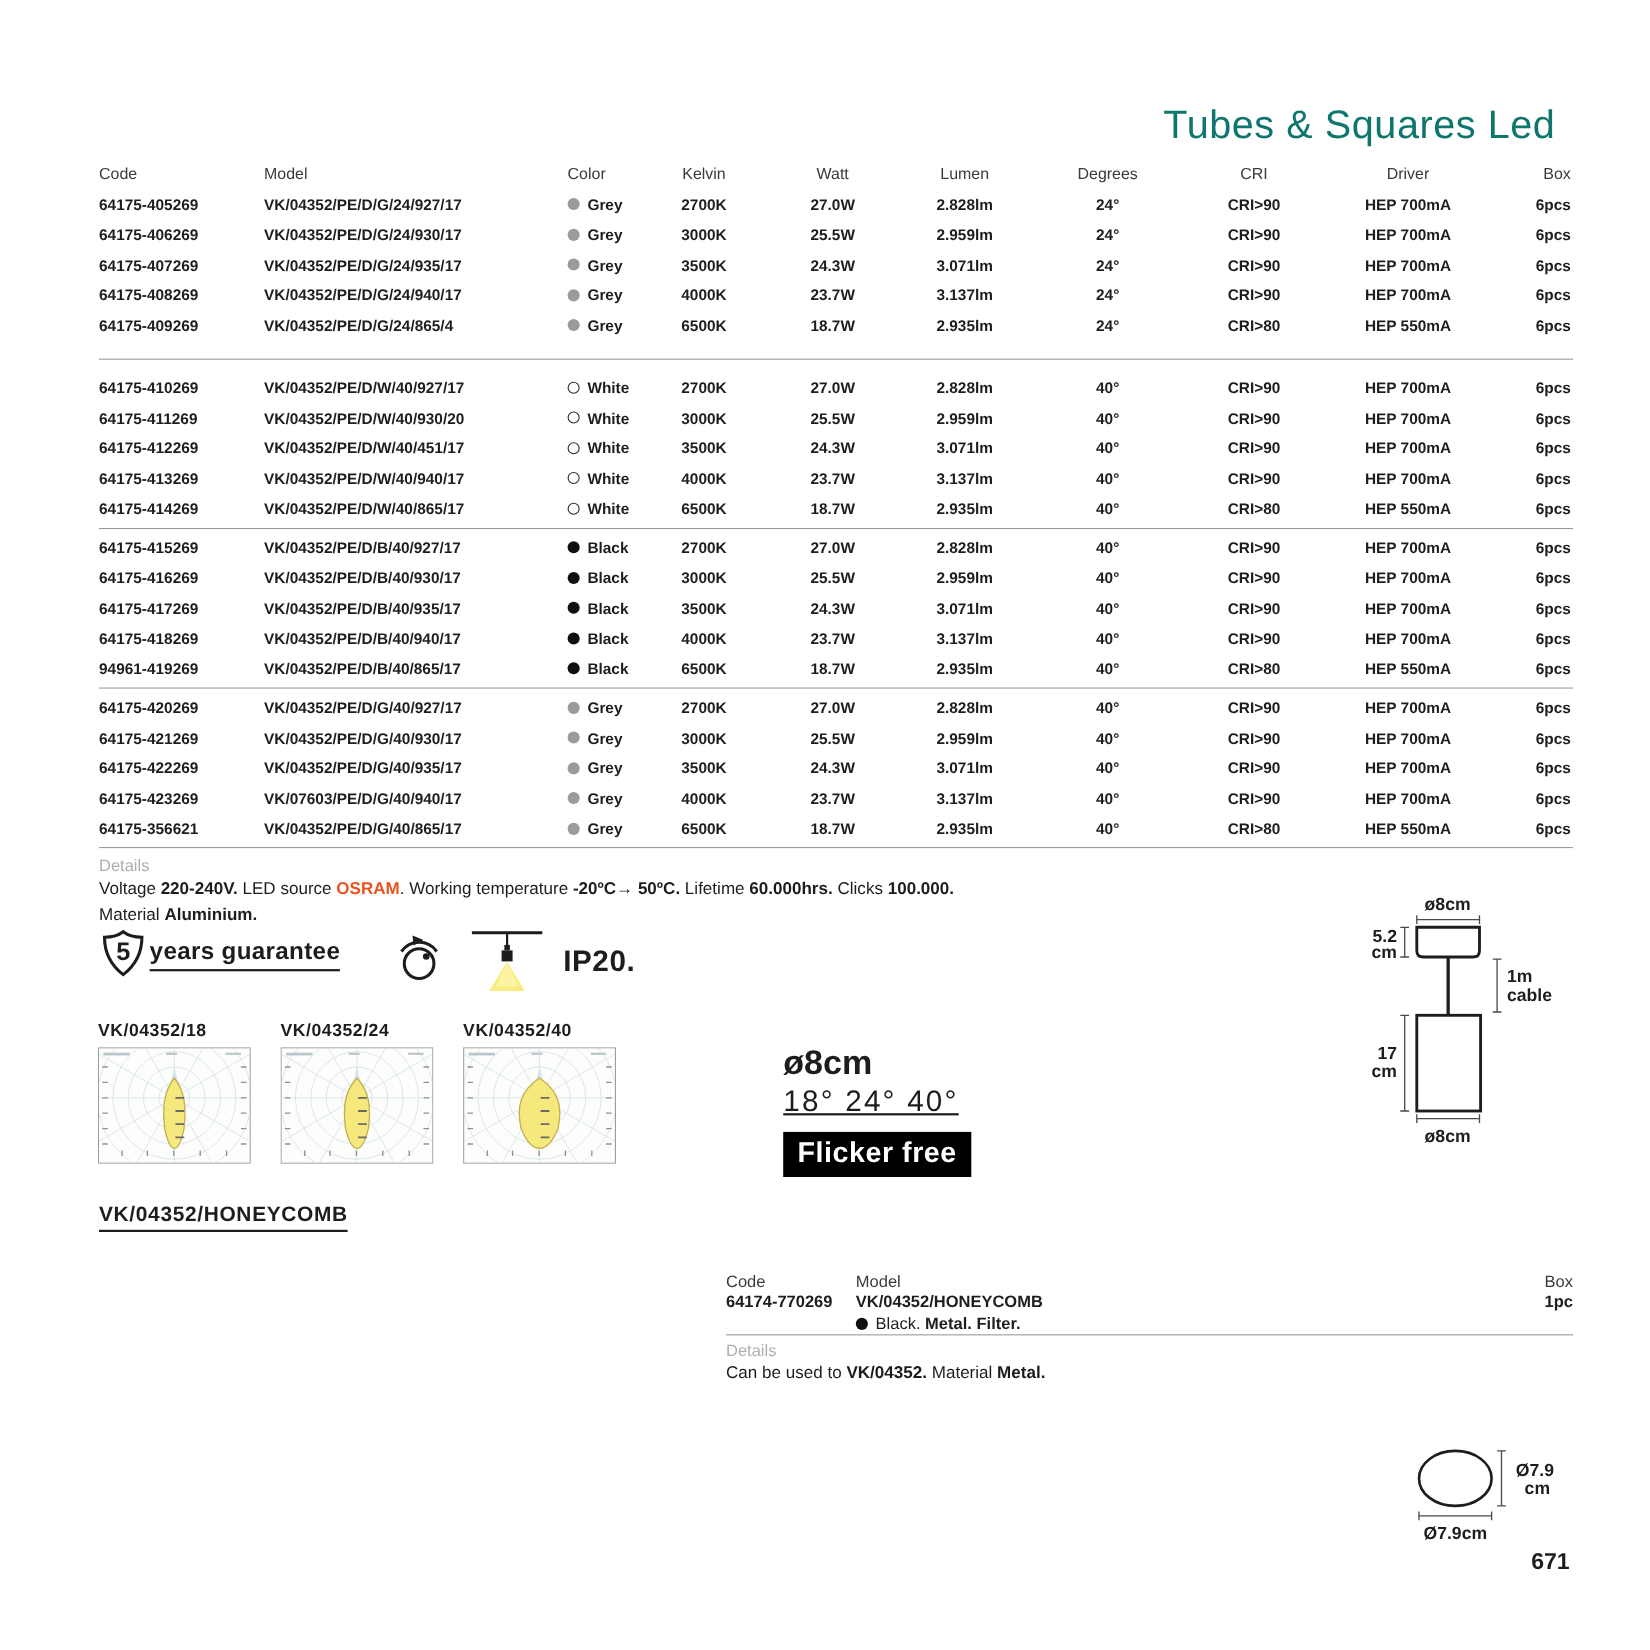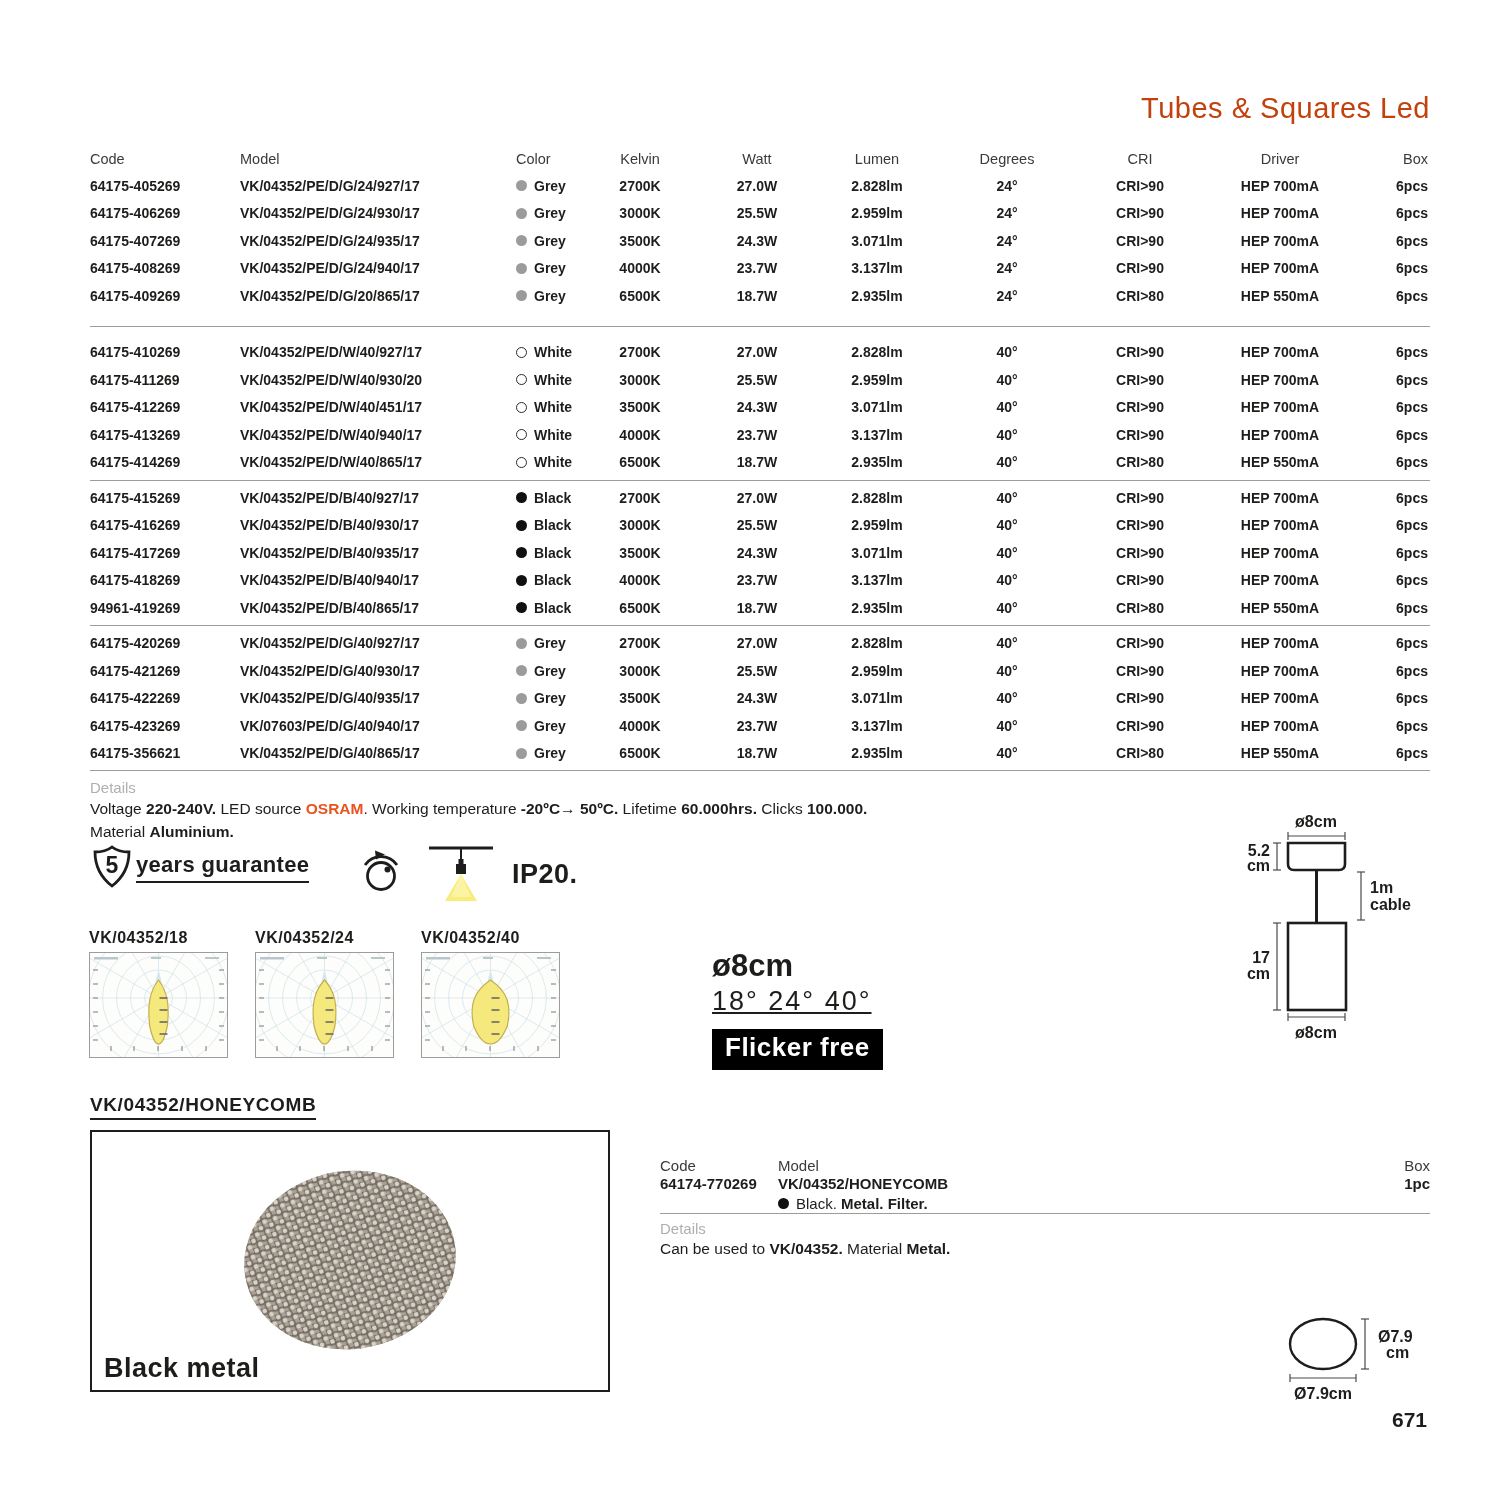--- a/index.html
+++ b/index.html
@@ -1,21 +1,21 @@
 <!DOCTYPE html>
 <html><head>
 <meta charset="utf-8">
 <style>
   html,body{margin:0;padding:0;background:#ffffff;}
   body{width:1500px;height:1500px;position:relative;font-family:"Liberation Sans","DejaVu Sans",sans-serif;color:#1d1d1b;}
   .page{position:absolute;left:0;top:0;width:1500px;height:1500px;background:#fff;overflow:hidden;}
   .abs{position:absolute;}
 
   
-  .title{right:70px;top:92px;font-size:29px;letter-spacing:.5px;color:#c2410c;}
+  .title{right:86px;top:92px;font-size:36px;letter-spacing:.5px;color:#0f766e;}
 
   
   .ptable{left:90px;top:146px;width:1340px;}
   .thead,.trow{display:grid;grid-template-columns:150px 276px 84px 80px 154px 86px 174px 92px 188px 56px;align-items:center;}
   .thead{height:26px;font-size:14.5px;color:#3a3a39;}
   .trow{height:27.5px;font-size:14px;font-weight:bold;}
   .cell{white-space:nowrap;}
   .c-k,.c-w,.c-l,.c-d,.c-cri,.c-drv{text-align:center;}
   .c-box{text-align:right;padding-right:2px;}
   .c-color{display:flex;align-items:center;gap:7px;}
@@ -155,21 +155,21 @@
           <div class="cell c-k">4000K</div>
           <div class="cell c-w">23.7W</div>
           <div class="cell c-l">3.137lm</div>
           <div class="cell c-d">24°</div>
           <div class="cell c-cri">CRI&gt;90</div>
           <div class="cell c-drv">HEP 700mA</div>
           <div class="cell c-box">6pcs</div>
         </div>
         <div class="trow">
           <div class="cell c-code">64175-409269</div>
-          <div class="cell c-model">VK/04352/PE/D/G/20/865/17</div>
+          <div class="cell c-model">VK/04352/PE/D/G/24/865/4</div>
           <div class="cell c-color">
             <span class="dot dot-grey"></span>
             <span>Grey</span>
           </div>
           <div class="cell c-k">6500K</div>
           <div class="cell c-w">18.7W</div>
           <div class="cell c-l">2.935lm</div>
           <div class="cell c-d">24°</div>
           <div class="cell c-cri">CRI&gt;80</div>
           <div class="cell c-drv">HEP 550mA</div>
@@ -642,35 +642,20 @@
           <line x1="125" y1="210" x2="125" y2="218"></line>
       </g>
       <path d="M68,40 h57 v21 q0,6 -6,6 h-45 q-6,0 -6,-6 Z" fill="#ffffff" stroke="#1d1d1b" stroke-width="2.6"></path>
       <line x1="96.5" y1="67" x2="96.5" y2="120" stroke="#1d1d1b" stroke-width="3"></line>
       <rect x="68" y="120" width="58" height="87" fill="#ffffff" stroke="#1d1d1b" stroke-width="2.6"></rect>
     </svg>
   </div>
 
   <div class="abs hc-title">VK/04352/HONEYCOMB</div>
 
-  <div class="abs hc-box">
-    <svg width="512" height="254" viewBox="0 0 512 254">
-      <defs>
-        <pattern id="hcpat" width="11" height="10" patternUnits="userSpaceOnUse" patternTransform="rotate(-10)">
-          <circle cx="3" cy="3" r="3.2" fill="#d8d2c8" stroke="#6e675e" stroke-width="1.5"></circle>
-          <circle cx="8.5" cy="8" r="3.2" fill="#d8d2c8" stroke="#6e675e" stroke-width="1.5"></circle>
-        </pattern>
-      </defs>
-      <g transform="rotate(-8 258 128)">
-        <ellipse cx="258" cy="128" rx="106" ry="89" fill="#aaa093"></ellipse>
-        <ellipse cx="258" cy="128" rx="106" ry="89" fill="url(#hcpat)"></ellipse>
-      </g>
-    </svg>
-    <div class="hc-caption">Black metal</div>
-  </div>
 
   <div class="abs hc-info">
     <div class="abs hc-lab hc-code-l">Code</div>
     <div class="abs hc-val hc-code-v">64174-770269</div>
     <div class="abs hc-lab hc-model-l">Model</div>
     <div class="abs hc-val hc-model-v">VK/04352/HONEYCOMB</div>
     <div class="abs hc-variant">
       <span class="dot dot-black"></span>
       <span><span>Black. </span><span style="font-weight: bold;">Metal. Filter.</span></span>
     </div>

